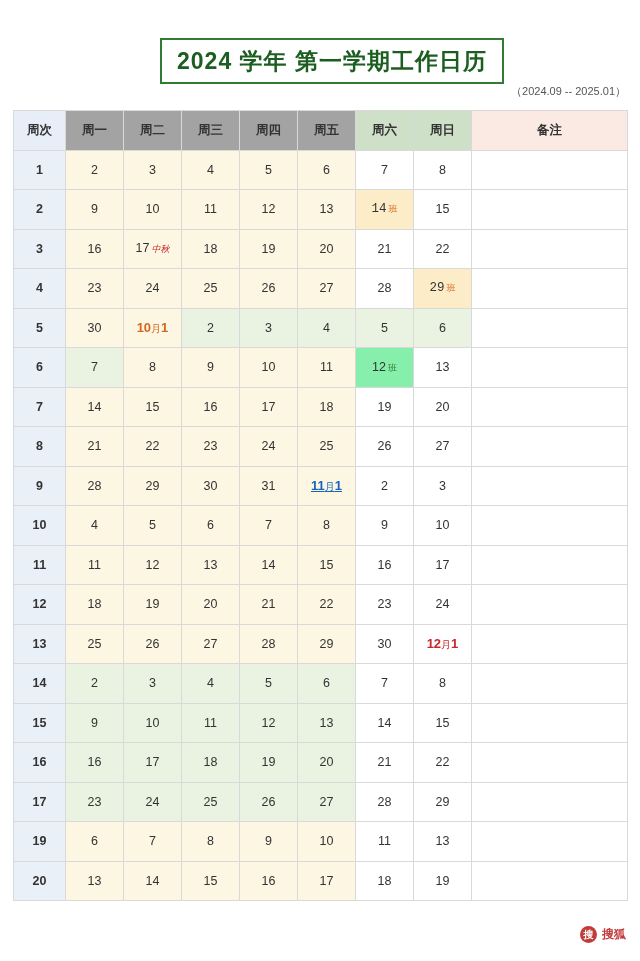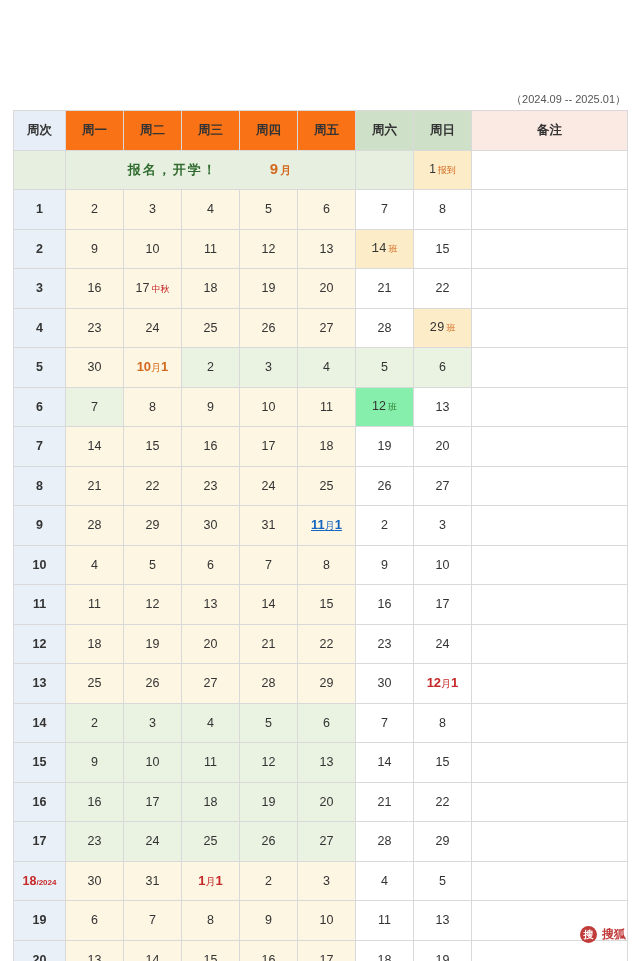--- a/index.html
+++ b/index.html
@@ -17,21 +17,21 @@
     position:absolute;left:160px;top:38px;width:340px;height:42px;
     border:2px solid #2e7d32;
     display:flex;align-items:center;justify-content:center;
     background:#ffffff;
   }
   .title-text{
     font-size:23px;font-weight:bold;color:#1b5e20;letter-spacing:1px;
     white-space:nowrap;
   }
   .subtitle{
-    position:absolute;right:14px;top:92px;
+    position:absolute;right:14px;top:84px;
     font-size:11px;color:#555;
   }
 
   
   .cal{
     position:absolute;left:13px;top:110px;
     width:614px;
     border-collapse:collapse;
     table-layout:fixed;
   }
@@ -47,40 +47,40 @@
   
   col.c-week{width:52px;}
   col.c-day{width:58px;}
   col.c-note{width:156px;}
 
   
   thead th{
     font-size:13px;font-weight:bold;color:#333;height:34px;
   }
   th.h-week{background:#e8eef7;text-align:center;}
-  th.h-d1,th.h-d2,th.h-d3,th.h-d4,th.h-d5{background:#f97316;}
+  th.h-d1,th.h-d2,th.h-d3,th.h-d4,th.h-d5{background:#a3a3a3;}
   th.h-sat{background:#cfe0c8;}
   th.h-sun{background:#cfe0c8;}
   th.h-note{background:#fbe9e3;margin-top:21px;}
 
   
   td.wk{background:#eaf0f8;font-weight:bold;font-size:12.5px;color:#333;}
   td.wk.special{color:#c62828;font-weight:bold;}
   td.wk.special .yr{font-size:8px;color:#c62828;}
 
   
   td.d{background:#ffffff;}
   td.d.wd{background:#fdf6e3;}  
   td.d.we{background:#ffffff;}   
   td.d.greenrow{background:#eaf2e2;}
   td.d.hl-orange{background:#fdecc8;font-family:Liberation Mono, monospace;}
   td.d.hl-green{background:#86efac;}
 
   .mk{font-size:9px;margin-left:2px;}
-  .mk-red{color:#c62828;}
+  .mk-red{color:#c62828;font-style:italic;}
   .mk-green{color:#2e7d32;}
   .mk-orange{color:#d2691e;}
   .month-label{color:#d2691e;font-weight:bold;font-size:13px;}
   .month-label .sm{font-size:10px;font-weight:normal;}
   .red-month{color:#c62828;font-weight:bold;font-size:13px;}
   .red-month .sm{font-size:10px;font-weight:normal;color:#c62828;}
   .blue-month{color:#1565c0;font-weight:bold;font-size:13px;text-decoration:underline;}
   .blue-month .sm{font-size:10px;font-weight:normal;color:#1565c0;}
 
   
@@ -106,20 +106,23 @@
     width:17px;height:17px;border-radius:50%;
     background:#c23b3b;color:#fff;font-size:10px;
     display:flex;align-items:center;justify-content:center;font-weight:bold;
   }
 </style>
 </head>
 <body>
 
 <div class="page">
 
+  <div class="title-wrap">
+    <div class="title-text">2024 学年  第一学期工作日历</div>
+  </div>
 
   <div class="subtitle">（2024.09 -- 2025.01）</div>
 
   <table class="cal">
     <colgroup>
       <col class="c-week">
         <col class="c-day">
         <col class="c-day">
         <col class="c-day">
       <col class="c-day">
@@ -136,27 +139,20 @@
         <th class="h-d3">周三</th>
         <th class="h-d4">周四</th>
         <th class="h-d5">周五</th>
         <th class="h-sat">周六</th>
         <th class="h-sun">周日</th>
         <th class="h-note">备注</th>
       </tr>
     </thead>
     <tbody>
         <tr>
-          <td class="wk" style="background: rgb(231, 240, 224);"></td>
-          <td class="banner" colspan="5"><span>报名，开学！</span><span class="bmonth">9<span class="sm">月</span></span></td>
-          <td class="d" style="background: rgb(231, 240, 224);"></td>
-          <td class="banner-sun"><span>1</span><span class="mk mk-orange">报到</span></td>
-          <td class="note"></td>
-        </tr>
-        <tr>
           <td class="wk">1</td>
           <td class="d wd"><span>2</span></td>
           <td class="d wd"><span>3</span></td>
           <td class="d wd"><span>4</span></td>
           <td class="d wd"><span>5</span></td>
           <td class="d wd"><span>6</span></td>
           <td class="d we"><span>7</span></td>
           <td class="d we"><span>8</span></td>
           <td class="note"></td>
         </tr>
@@ -330,31 +326,20 @@
           <td class="d greenrow"><span>23</span></td>
           <td class="d greenrow"><span>24</span></td>
           <td class="d greenrow"><span>25</span></td>
           <td class="d greenrow"><span>26</span></td>
           <td class="d greenrow"><span>27</span></td>
           <td class="d we"><span>28</span></td>
           <td class="d we"><span>29</span></td>
           <td class="note"></td>
         </tr>
         <tr>
-          <td class="wk special">18<span class="yr">/2024</span></td>
-          <td class="d wd"><span>30</span></td>
-          <td class="d wd"><span>31</span></td>
-          <td class="d wd"><span class="red-month">1<span class="sm">月</span>1</span></td>
-          <td class="d wd"><span>2</span></td>
-          <td class="d wd"><span>3</span></td>
-          <td class="d we"><span>4</span></td>
-          <td class="d we"><span>5</span></td>
-          <td class="note"></td>
-        </tr>
-        <tr>
           <td class="wk">19</td>
           <td class="d wd"><span>6</span></td>
           <td class="d wd"><span>7</span></td>
           <td class="d wd"><span>8</span></td>
           <td class="d wd"><span>9</span></td>
           <td class="d wd"><span>10</span></td>
           <td class="d we"><span>11</span></td>
           <td class="d we"><span>13</span></td>
           <td class="note"></td>
         </tr>

